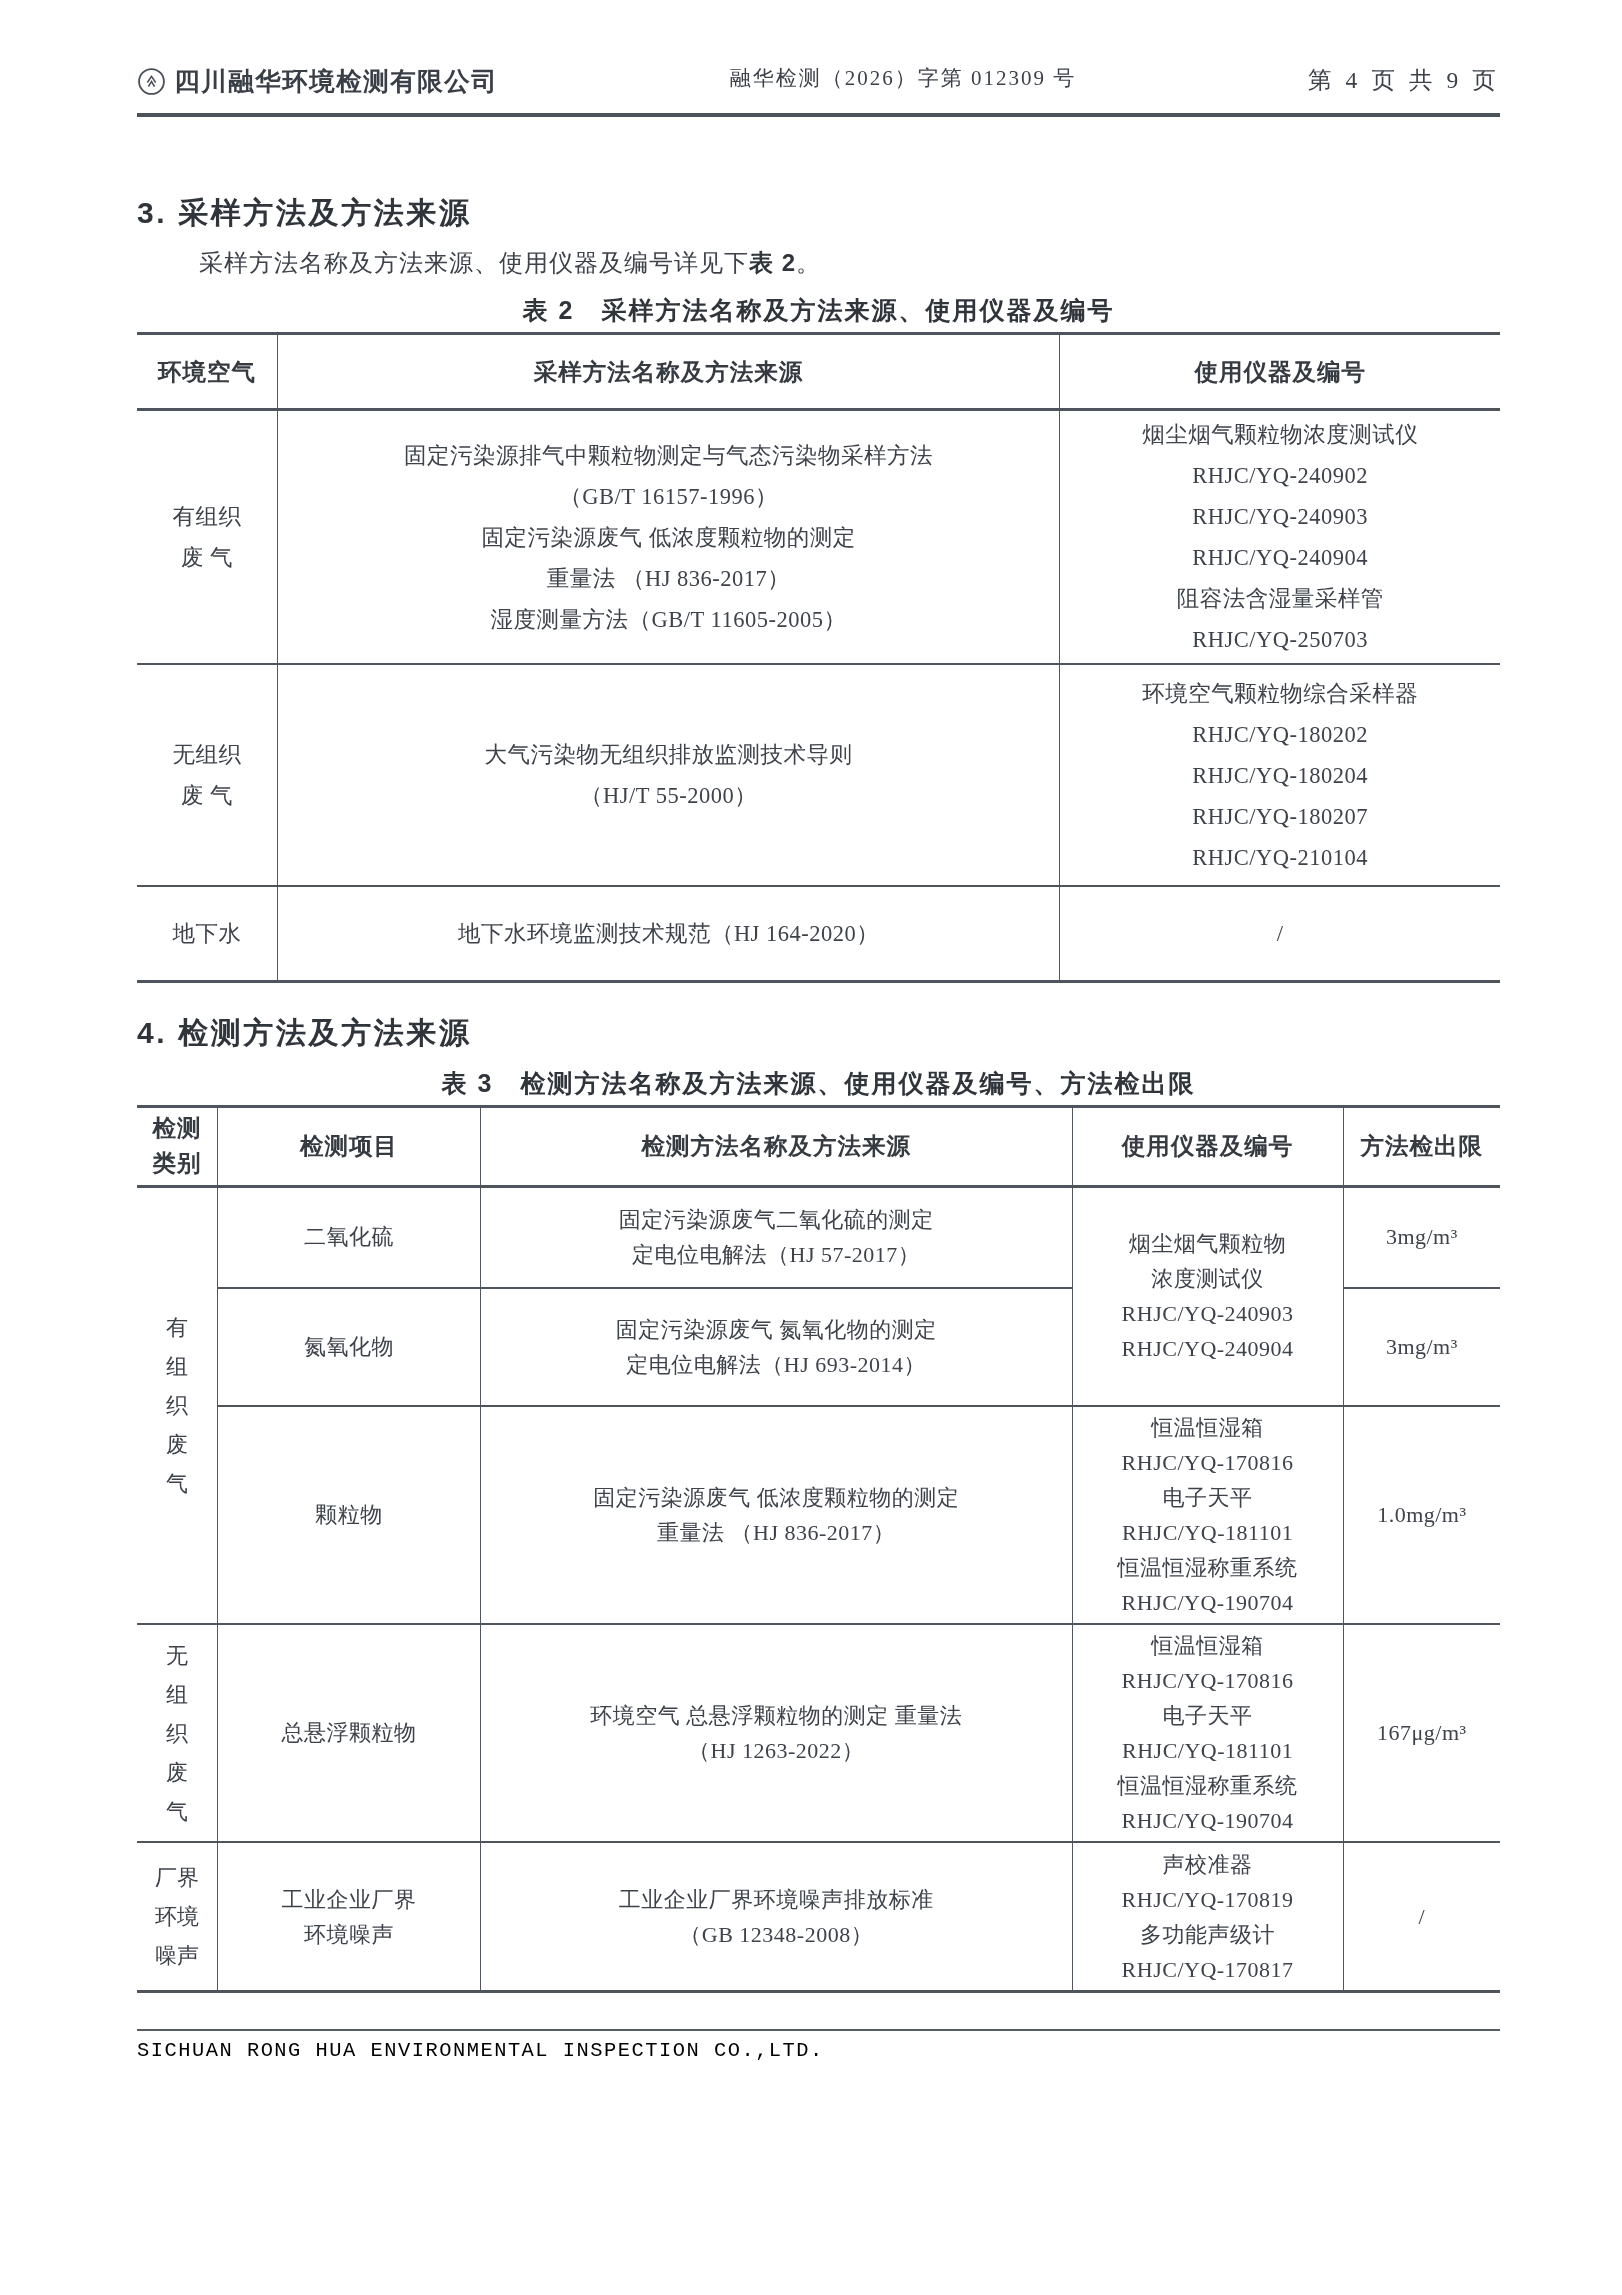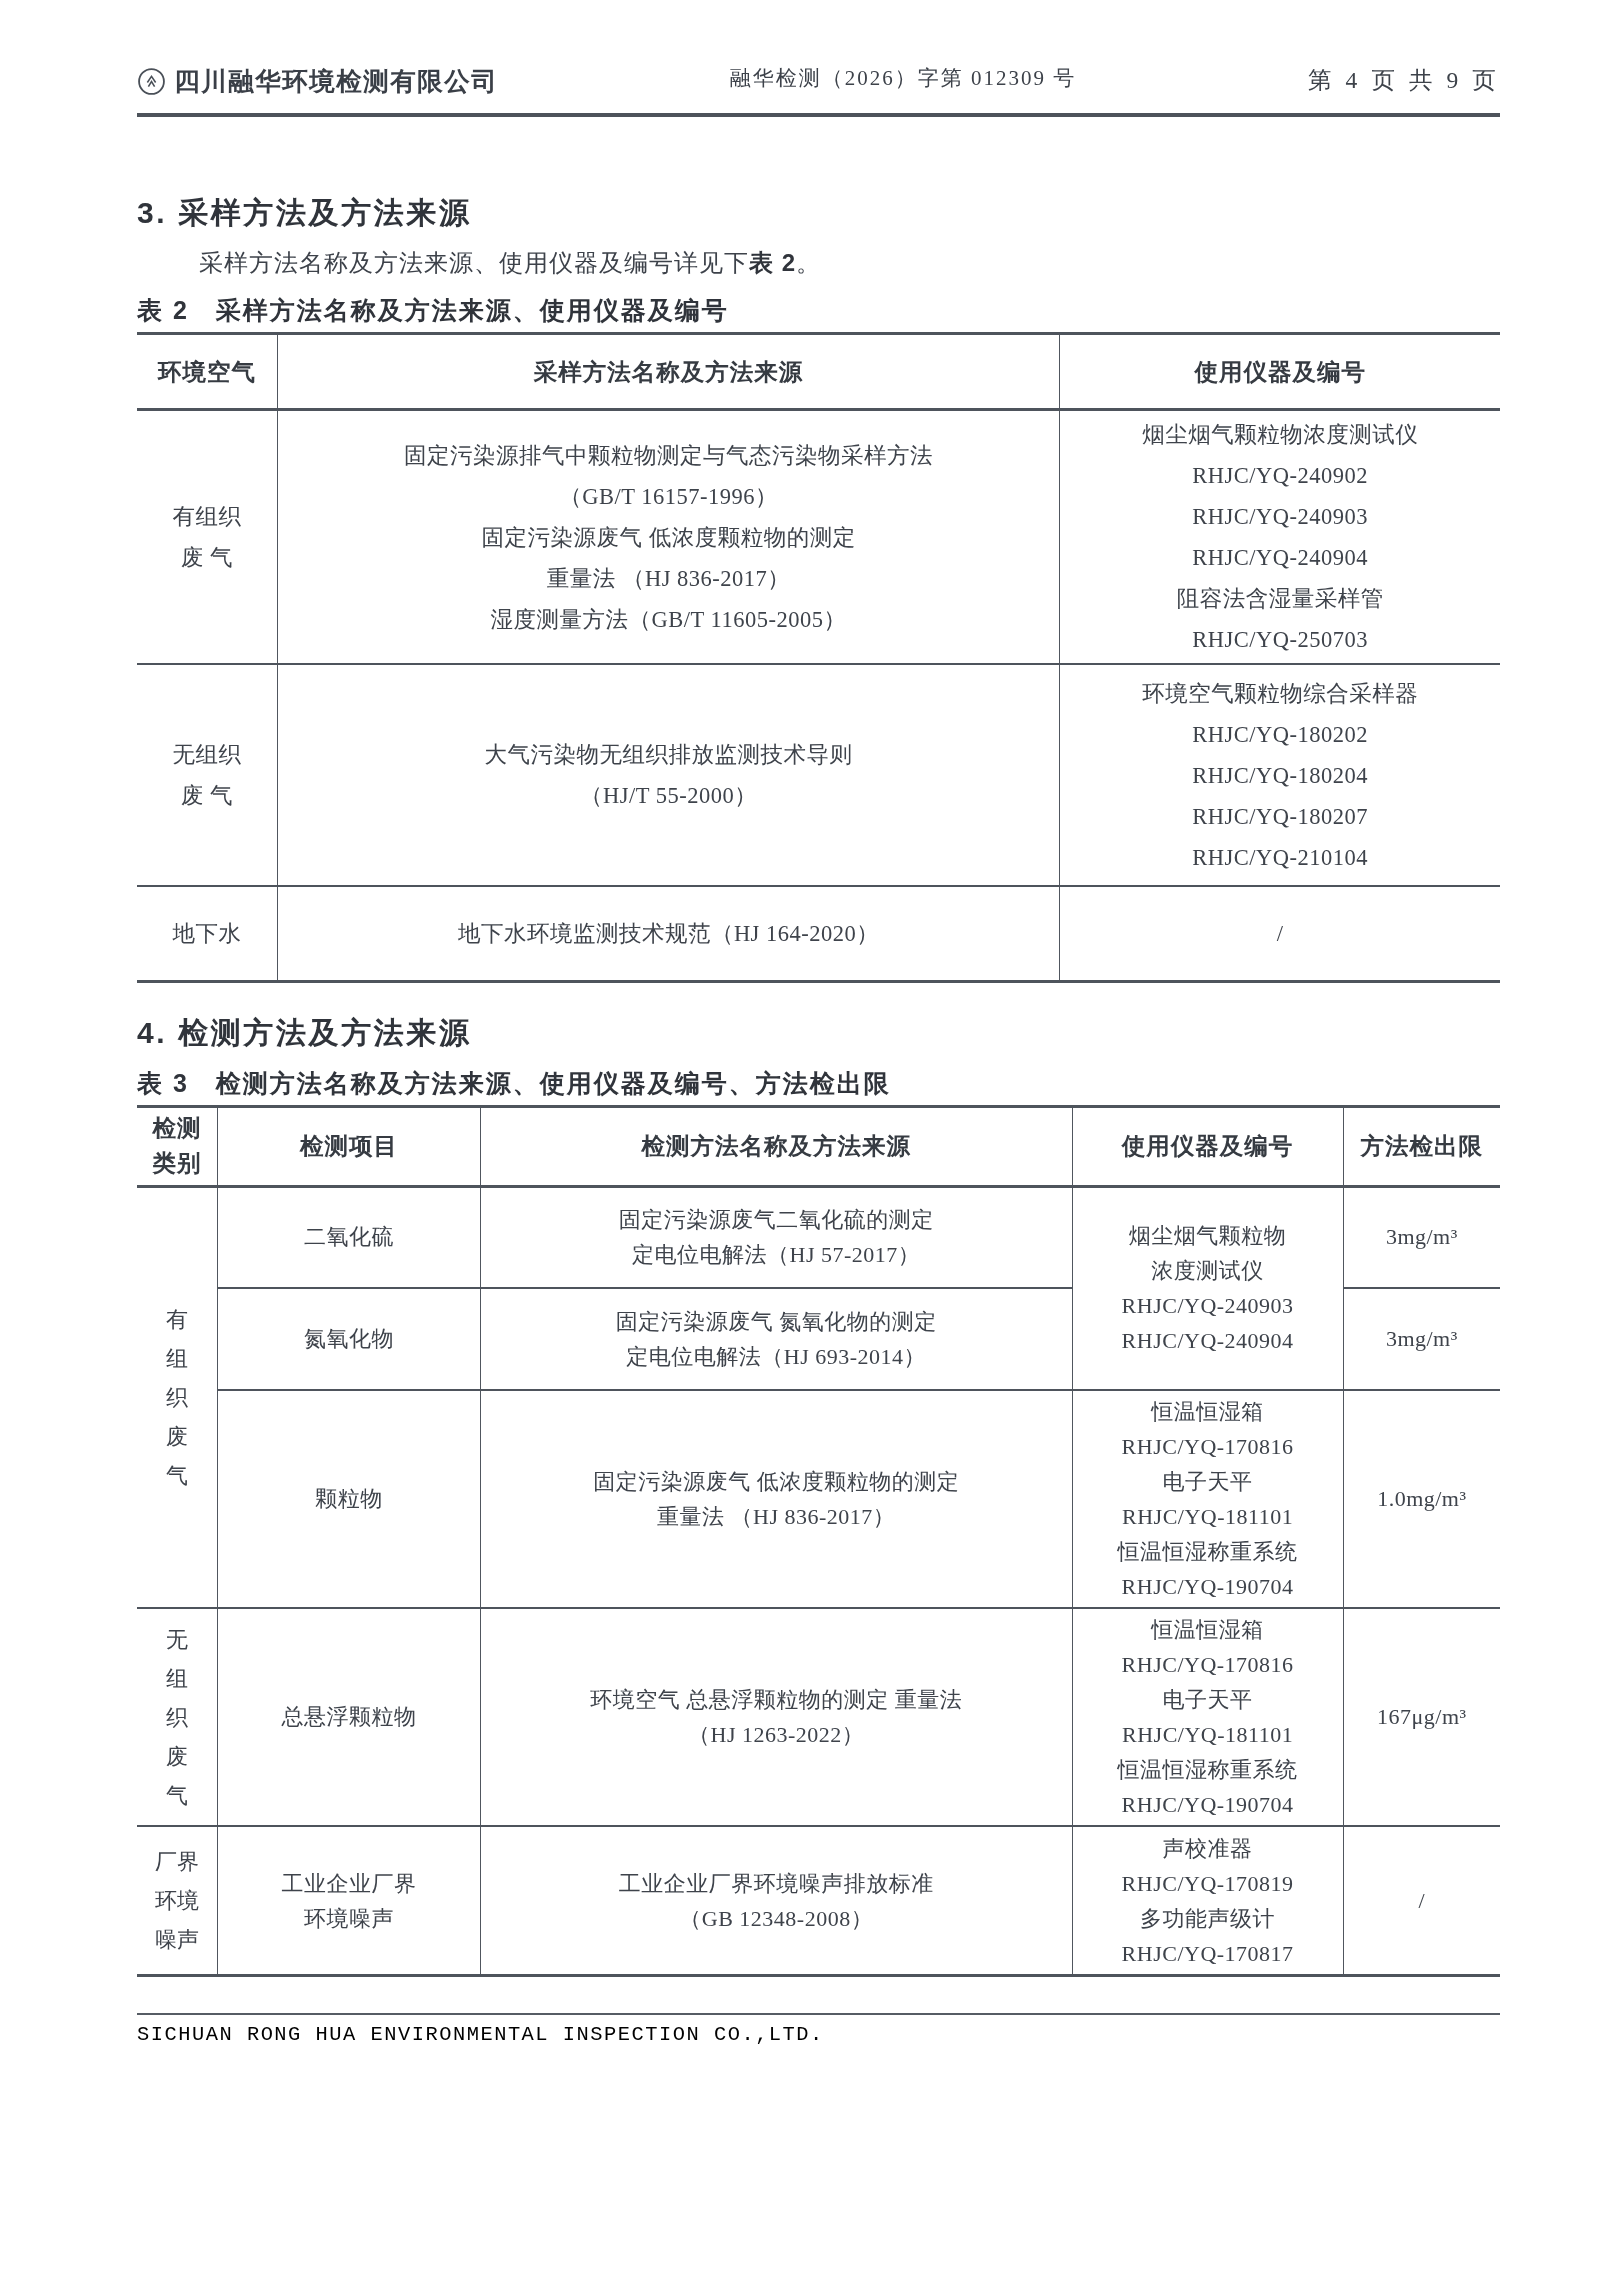--- a/index.html
+++ b/index.html
@@ -34,21 +34,21 @@
     font-weight:700; font-size:30px; letter-spacing:2.6px; color:#30343b;
   }
   #sec3-title { margin-top:76px; }
   #sec4-title { margin-top:30px; }
   .intro {
     font-size:24px; letter-spacing:1px; line-height:36px;
     text-indent:62px; margin-top:11px; color:#3d424a;
   }
   .tbl-ref { font-family:"Liberation Sans","DejaVu Sans",sans-serif; font-weight:700; color:#30343b; }
   .tbl-caption {
-    margin-top:13.3px; text-align:left;
+    margin-top:13.3px; text-align:center;
     font-family:"Liberation Sans","DejaVu Sans",sans-serif;
     font-weight:700; font-size:25px; letter-spacing:2px; color:#30343b;
   }
 
   
   table {
     width:100%; margin-top:5.1px;
     border-collapse:collapse; table-layout:fixed;
     border-top:3.6px solid #4e545c; border-bottom:3.6px solid #4e545c;
     text-align:center;
@@ -60,21 +60,21 @@
   td { font-size:22.5px; color:#3e434b; letter-spacing:0.5px; }
   th, td { vertical-align:middle; padding:3.1px 6.1px; }
   tbody td { border-top:2.6px solid #4e545c; }
   th.colsep, td.colsep { border-left:1.5px solid #50565e; }
   .cell-lines div { line-height:41px; }
   #table3 td { font-size:22px; }
   #table3 .cell-lines div { line-height:35px;text-align:center; }
   .vcell div { line-height:39px; letter-spacing:0; }
   tr.t2-head, tr.t3-head { height:76px; }
   tr.t2-r0 { height:245px; } tr.t2-r1 { height:222px; } tr.t2-r2 { height:95px; }
-  tr.t3-r0 { height:102px; } tr.t3-r1 { height:102px; } tr.t3-r2 { height:207px; }
+  tr.t3-r0 { height:102px; } tr.t3-r1 { height:118px; } tr.t3-r2 { height:207px; }
   tr.t3-r3 { height:215px; } tr.t3-r4 { height:148px; }
 
   
   .footer-rule { height:2px; background:#565c64; margin-top:36px; }
   .footer-text {
     margin-top:8.2px; font-size:20.4px; letter-spacing:1.5px; color:#000000;font-family:Liberation Mono, monospace;
   }
 </style>
 </head>
 <body>

